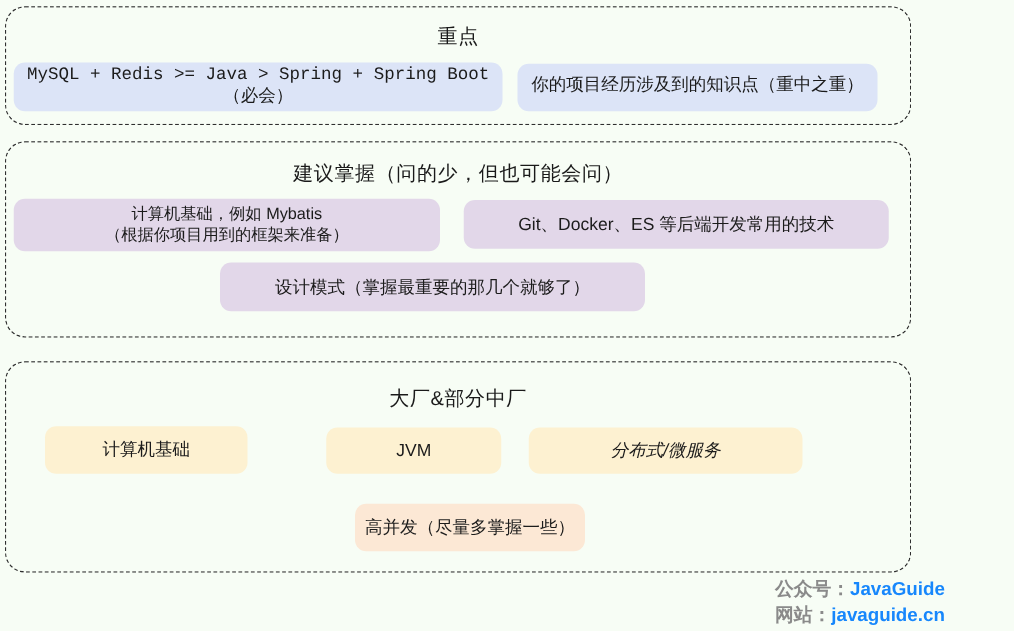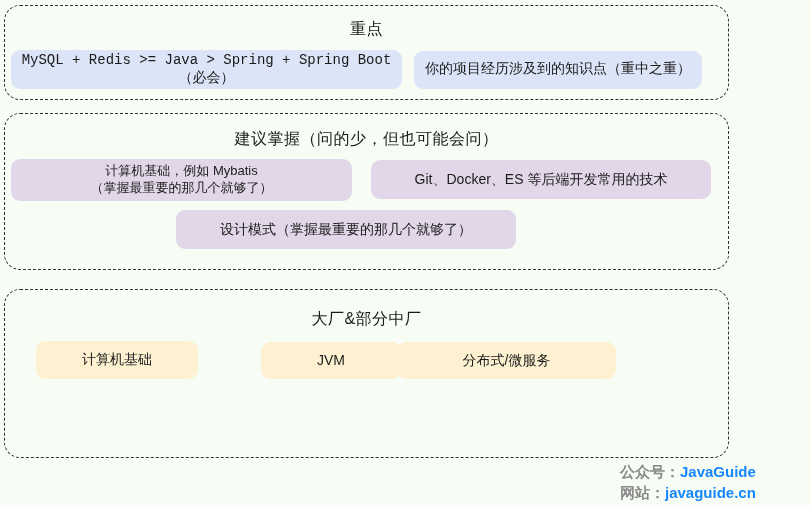--- a/index.html
+++ b/index.html
@@ -62,21 +62,21 @@
 
   .b1-1 { left: 6px;   top: 44px;  width: 391px; height: 39px; }
   .b1-2 { left: 409px; top: 45px;  width: 288px; height: 38px; }
 
   .b2-1 { left: 6px;   top: 45px;  width: 341px; height: 42px; font-size: 13px; line-height: 1.3; }
   .b2-2 { left: 366px; top: 46px;  width: 340px; height: 39px; }
   .b2-3 { left: 171px; top: 96px;  width: 340px; height: 39px; }
 
   .b3-1 { left: 31px;  top: 51px;  width: 162px; height: 38px; }
   .b3-2 { left: 241px; top: 52px;  width: 140px; height: 37px; margin-left: 15px; }
-  .b3-3 { left: 392px; top: 52px;  width: 219px; height: 37px; }
+  .b3-3 { left: 418px; top: 52px;  width: 219px; height: 37px; font-style: italic; }
   .b3-4 { left: 279px; top: 113px; width: 184px; height: 38px; }
 
   .footer {
     position: absolute;
     left: 620px;
     top: 461px;
     font-size: 15px;
     font-weight: bold;
     line-height: 21px;
     white-space: nowrap;
@@ -92,31 +92,32 @@
   <section class="panel p1">
     <div class="panel-title">重点</div>
     <div class="box blue b1-1">MySQL + Redis &gt;= Java &gt; Spring + Spring Boot （必会）</div>
     <div class="box blue b1-2">你的项目经历涉及到的知识点（重中之重）</div>
   </section>
 
   <section class="panel p2">
     <div class="panel-title">建议掌握（问的少，但也可能会问）</div>
     <div class="box purple b2-1">
       <div>计算机基础，例如 Mybatis</div>
-      <div>（掌握最重要的那几个就够了）</div>
+      <div>（根据你项目用到的框架来准备）</div>
     </div>
     <div class="box purple b2-2">Git、Docker、ES 等后端开发常用的技术</div>
     <div class="box purple b2-3">设计模式（掌握最重要的那几个就够了）</div>
   </section>
 
   <section class="panel p3">
     <div class="panel-title">大厂&amp;部分中厂</div>
     <div class="box yellow b3-1">计算机基础</div>
     <div class="box yellow b3-2">JVM</div>
     <div class="box yellow b3-3">分布式/微服务</div>
+    <div class="box peach b3-4">高并发（尽量多掌握一些）</div>
   </section>
 
   <div class="footer">
     <div class="footer-line">
       <span class="flabel">公众号：</span><span class="fvalue">JavaGuide</span>
     </div>
     <div class="footer-line">
       <span class="flabel">网站：</span><span class="fvalue">javaguide.cn</span>
     </div>
   </div>

